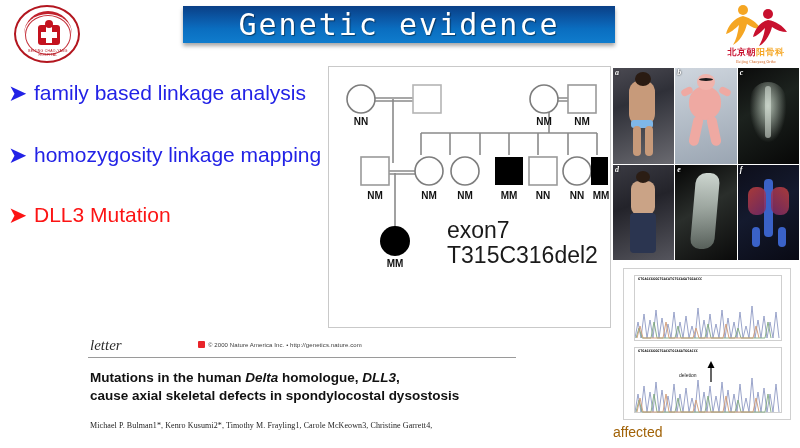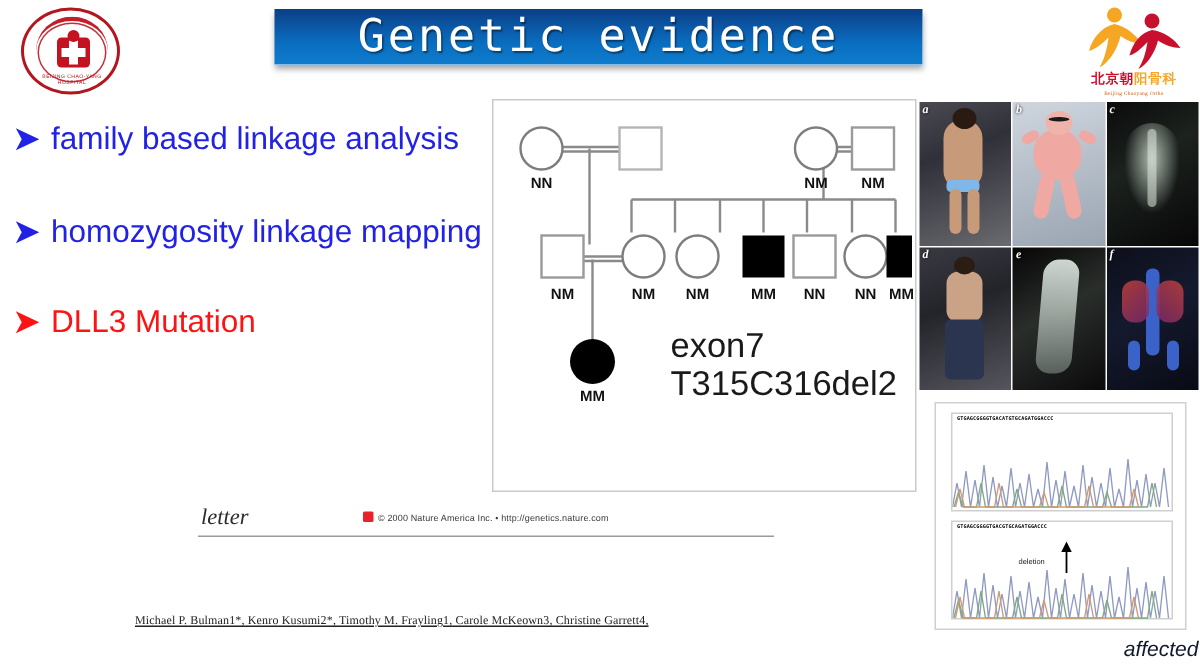--- a/index.html
+++ b/index.html
@@ -50,31 +50,31 @@
   .sp2{height:26px;}
 
   
   .ped-panel{position:absolute;left:328px;top:66px;width:283px;height:262px;
         background:#fff;border:1px solid #c9c9c9;box-sizing:border-box;}
   .ped-svg{position:absolute;left:0;top:0;}
   .mut{position:absolute;left:118px;top:151px;font-size:23px;line-height:25px;color:#1a1a1a;}
 
   
   .paper{position:absolute;left:88px;top:337px;width:428px;height:111px;background:#fff;}
-  .paper-top{position:relative;height:20px;border-bottom:1.5px solid #9a9a9a;margin-left:44px;}
+  .paper-top{position:relative;height:20px;border-bottom:1.5px solid #9a9a9a;}
   .letter{position:absolute;left:2px;top:0px;font-family:"Liberation Serif",serif;
         font-style:italic;font-size:15px;color:#2b2b2b;}
   .nat{position:absolute;left:110px;top:4px;font-size:6px;color:#3a3a3a;letter-spacing:.1px;}
   .natmark{display:inline-block;width:7px;height:7px;background:#e8242a;vertical-align:-1px;margin-right:3px;
         border-radius:1px;}
   .ptitle{position:absolute;left:2px;top:32px;width:424px;font-size:13.5px;line-height:18px;
         font-weight:bold;color:#111;}
   .ptitle i{font-style:italic;}
-  .pauth{position:absolute;left:2px;top:72px;width:424px;font-family:"Liberation Serif",serif;
-        font-size:8px;color:#222;letter-spacing:.1px;text-decoration:underline;}
+  .pauth{position:absolute;left:2px;top:84px;width:424px;font-family:"Liberation Serif",serif;
+        font-size:8px;color:#222;letter-spacing:.1px;}
 
   
   .photos{position:absolute;left:613px;top:68px;width:186px;height:192px;
         display:grid;grid-template-columns:1fr 1fr 1fr;grid-template-rows:1fr 1fr;gap:1px;background:#ffffff;}
   .ph{position:relative;overflow:hidden;}
   .ph .lab{position:absolute;left:2px;top:0px;color:#fff;font-family:"Liberation Serif",serif;
         font-style:italic;font-weight:bold;font-size:8px;text-shadow:0 0 2px #000;z-index:5;}
   .ph-a{background:linear-gradient(160deg,#4b4a52 0%,#2f3038 35%,#6a6a70 100%);}
   .ph-b{background:linear-gradient(165deg,#cfd6de 0%,#b9c2cc 40%,#9aa5b2 100%);}
   .ph-c{background:linear-gradient(150deg,#0b0b0b 0%,#1c221e 40%,#070707 100%);}
@@ -85,21 +85,21 @@
 
   
   .chrom-panel{position:absolute;left:623px;top:268px;width:168px;height:152px;
         background:#fff;border:1px solid #d0d0d0;box-sizing:border-box;}
   .trace{position:absolute;left:10px;width:148px;height:66px;border:1px solid #cfcfcf;box-sizing:border-box;background:#fff;}
   .trace-top{top:6px;}
   .trace-bot{top:78px;}
   .bases{position:absolute;left:3px;top:1px;width:142px;font-size:3.4px;letter-spacing:.1px;
         font-family:"DejaVu Sans Mono","Liberation Mono",monospace;font-weight:bold;white-space:nowrap;overflow:hidden;}
   .delword{position:absolute;left:44px;top:24px;font-size:5px;color:#222;}
-  .affected{position:absolute;left:613px;top:424px;width:186px;text-align:right;font-size:14px;color:#0f172a;font-style:italic;}
+  .affected{position:absolute;left:613px;top:424px;width:186px;text-align:left;font-size:14px;color:#a16207;}
 </style>
 </head>
 <body>
 
 <div class="slide">
 
   <div class="logo-left">
     <div class="seal">
       <div class="seal-inner"></div>
       <div class="seal-arc"></div>
@@ -204,20 +204,24 @@
       <div>exon7</div>
       <div>T315C316del2</div>
     </div>
   </div>
 
   <div class="paper">
     <div class="paper-top">
       <span class="letter">letter</span>
       <span class="nat"><span class="natmark"></span><span>© 2000 Nature America Inc. • http://genetics.nature.com</span></span>
     </div>
+    <div class="ptitle">
+      <span>Mutations in the human </span><i>Delta</i><span> homologue, </span><i>DLL3</i><span>,</span><br>
+      <span>cause axial skeletal defects in spondylocostal dysostosis</span>
+    </div>
     <div class="pauth">Michael P. Bulman1*, Kenro Kusumi2*, Timothy M. Frayling1, Carole McKeown3, Christine Garrett4,</div>
   </div>
 
   <div class="photos">
     <div class="ph ph-a">
       <span class="lab">a</span>
       <div class="skin" style="left:16px;top:12px;width:26px;height:46px;background:#c79a7a;border-radius:12px;"></div>
       <div class="skin" style="left:22px;top:4px;width:16px;height:14px;background:#2a1b12;"></div>
       <div class="skin" style="left:18px;top:52px;width:22px;height:8px;background:#7fb7e8;border-radius:3px;"></div>
       <div class="skin" style="left:20px;top:58px;width:8px;height:30px;background:#c79a7a;border-radius:4px;"></div>

